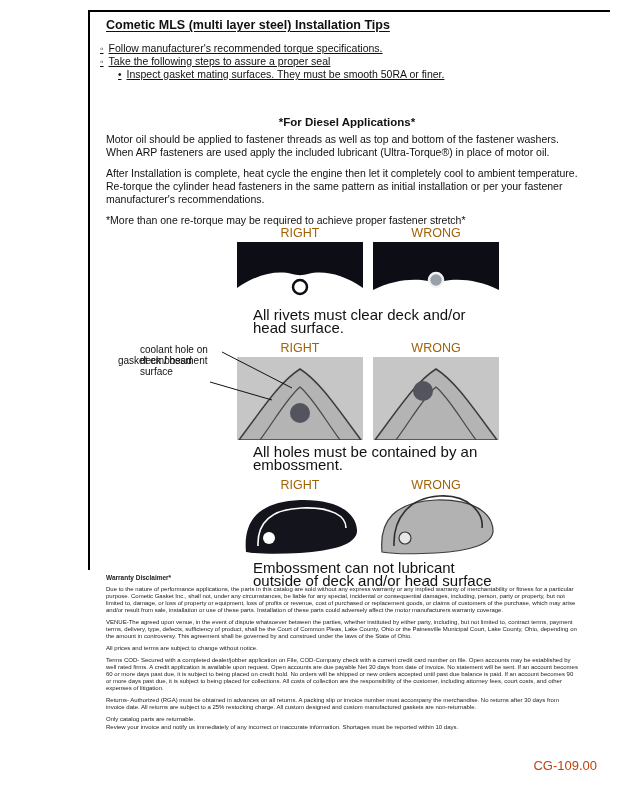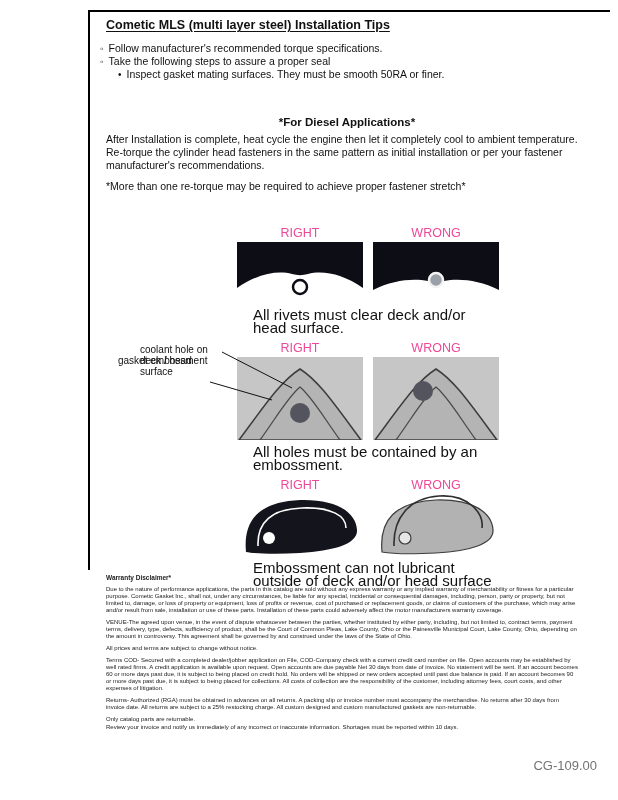--- a/index.html
+++ b/index.html
@@ -9,51 +9,51 @@
     margin:0 auto;
   }
   .border-top{position:absolute;left:88px;top:10px;width:522px;height:2px;background:#000;}
   .border-left{position:absolute;left:88px;top:10px;width:2px;height:560px;background:#000;}
 
   .title{
     position:absolute;left:106px;top:18px;margin:0;
     font-size:12.5px;font-weight:bold;text-decoration:underline;text-underline-offset:2px;
   }
 
-  .tips{position:absolute;left:100px;top:42px;width:500px;font-size:10.5px;}
+  .tips{position:absolute;left:100px;top:42px;width:500px;font-size:10.5px;text-decoration:underline;}
   .tip{display:flex;gap:5px;line-height:13px;}
   .tip::before{content:"◦";font-size:10px;line-height:13px;}
   .tip.sub{margin-left:18px;text-align:right;}
   .tip.sub::before{content:"•";}
 
   .diesel{position:absolute;left:106px;top:116px;width:482px;}
   .diesel-heading{font-size:11.5px;font-weight:bold;margin:0 0 5px 0;text-align:center;}
   .diesel p{font-size:10.5px;line-height:13px;margin:0 0 8px 0;}
   .diesel .note{margin-top:4px;}
 
   .diagrams{position:absolute;left:237px;top:226px;width:262px;}
   .diag-headers{display:flex;gap:10px;margin-bottom:2px;}
-  .diag-header{width:126px;text-align:center;font-size:12.5px;line-height:14px;color:#ec4899;}
+  .diag-header{width:126px;text-align:center;font-size:12.5px;line-height:14px;color:#a16207;}
   .diag-figs{display:flex;gap:10px;}
   .diag-fig{width:126px;}
   .diag-fig svg{display:block;width:126px;}
   .diag-caption{font-size:15px;line-height:13px;margin:5px 0 7px 16px;color:#111;}
   .diag-caption.wrap{max-width:240px;}
 
   .side-label{position:absolute;font-size:10px;line-height:11px;color:#111;}
   .label-coolant{left:140px;top:344px;width:80px;}
   .label-emboss{left:118px;top:355px;width:100px;}
 
   .connector-overlay{position:absolute;left:0;top:0;width:618px;height:800px;pointer-events:none;}
 
   .legal{position:absolute;left:106px;top:574px;width:472px;color:#222;}
   .legal-heading{font-size:6.5px;font-weight:bold;margin:0 0 5px 0;}
   .legal p{font-size:6px;line-height:7px;margin:0 0 5px 0;}
 
-  .page-code{position:absolute;right:21px;top:758px;font-size:13px;color:#737373;margin-left:32px;}
+  .page-code{position:absolute;right:21px;top:758px;font-size:13px;color:#c2410c;margin-left:32px;}
 </style>
 </head>
 <body>
 
 <div class="page">
 
   <div class="border-top"></div>
   <div class="border-left"></div>
 
   <h1 class="title">Cometic MLS (multi layer steel) Installation Tips</h1>
@@ -65,20 +65,21 @@
     <div class="tip">
         <span>Take the following steps to assure a proper seal</span>
       </div>
     <div class="tip sub">
         <span>Inspect gasket mating surfaces.  They must be smooth 50RA or finer.</span>
       </div>
   </div>
 
   <div class="diesel">
     <div class="diesel-heading">*For Diesel Applications*</div>
+    <p>Motor oil should be applied to fastener threads as well as top and bottom of the fastener washers. When ARP fasteners are used apply the included lubricant (Ultra-Torque®) in place of motor oil.</p>
     <p>After Installation is complete, heat cycle the engine then let it completely cool to ambient temperature. Re-torque the cylinder head fasteners in the same pattern as initial installation or per your fastener manufacturer's recommendations.</p>
     <p class="note">*More than one re-torque may be required to achieve proper fastener stretch*</p>
   </div>
 
   <div class="diagrams">
 
     <div class="diag-headers">
       <div class="diag-header">RIGHT</div>
       <div class="diag-header">WRONG</div>
     </div>

